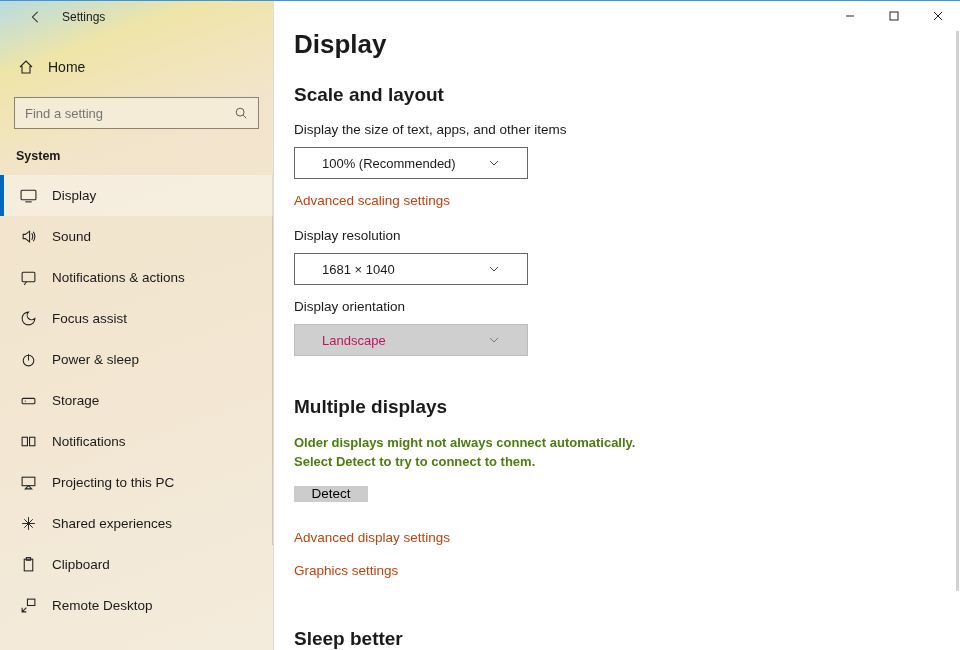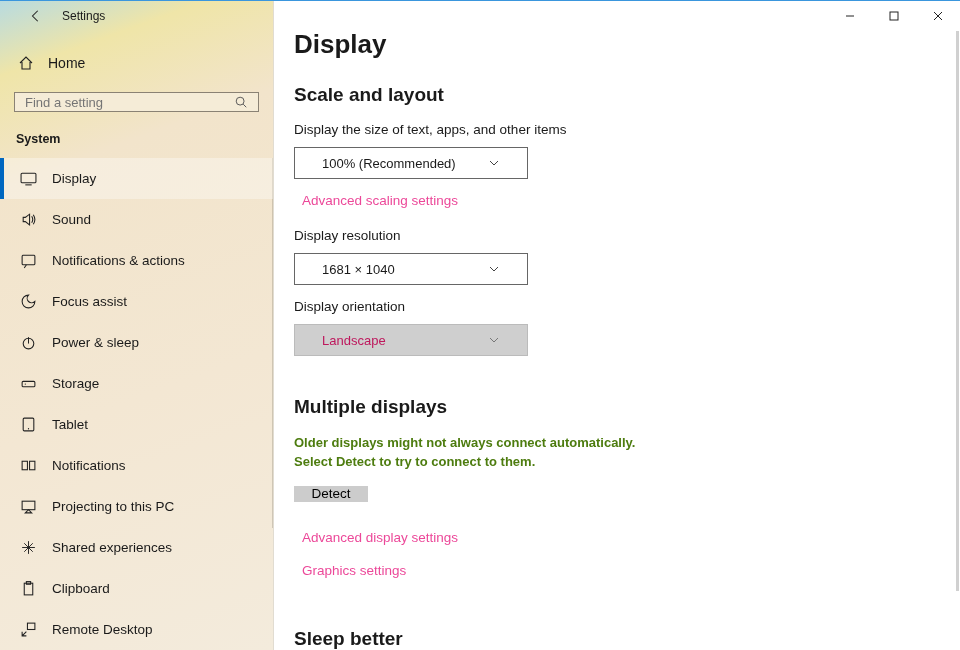--- a/index.html
+++ b/index.html
@@ -22,21 +22,21 @@
   overflow-y: auto;
 }
 .titlebar-left { display: flex; align-items: center; height: 32px; padding-left: 22px; }
 .titlebar-left .back-icon { width: 28px; height: 28px; display:flex; align-items:center; justify-content:center; cursor:pointer; }
 .titlebar-left .app-title { font-size: 12px; margin-left: 12px; }
 .home-row { display:flex; align-items:center; height:40px; padding-left:18px; margin-top:14px; cursor:pointer; }
 .home-row .label { margin-left: 14px; font-size:14px; }
 .search-wrap { padding: 10px 14px 6px 14px; }
 .search-box {
   display:flex; align-items:center; justify-content:space-between;
-  border:1px solid #8a8274; background: #f5ecd7; height: 20px; padding: 0 10px;
+  border:1px solid #8a8274; background: #f5ecd7; height: 32px; padding: 0 10px;
 }
 .search-box input {
   border:none; background:transparent; outline:none; font-size:13px; width: 100%;
   color:#555;
 }
 .search-box .search-icon { flex-shrink:0; margin-left:6px; }
 .section-label { font-weight:600; font-size:12.5px; padding: 14px 16px 8px 16px; }
 .nav { display:flex; flex-direction:column; margin-top:4px; position: relative;}
 .nav-divider { position:absolute; right:0; top:0; height: 370px; width:1px; background: rgba(100,95,80,0.25);}
 .nav-item {
@@ -54,21 +54,21 @@
 .tbtn { width:44px; height:30px; display:flex; align-items:center; justify-content:center; cursor:pointer; }
 .main { padding: 28px 20px 20px 20px; height:100%; overflow-y:auto; }
 .page-title { font-size:26px; font-weight:600; margin-bottom: 24px; }
 .section-title { font-size:19px; font-weight:600; margin-top:10px; margin-bottom:16px; }
 .field-label { font-size:13.5px; margin-bottom:10px; }
 .select {
   width: 234px; height: 32px; border:1px solid #666; background:#fff;
   display:flex; align-items:center; justify-content:space-between; padding:0 27px; cursor:pointer;
 }
 .select.disabled { background:#cfcfcf; border-color:#bbb; color:#be185d; cursor:default; }
-.link { color:#ec4899; font-size:13.5px; cursor:pointer; display:inline-block;margin-left:8px; }
+.link { color:#c2410c; font-size:13.5px; cursor:pointer; display:inline-block; }
 .spacer-s { height:14px; }
 .spacer-m { height:20px; }
 .desc { font-size:13px; color:#4d7c0f; max-width:380px; line-height:1.45;font-weight:bold; }
 .btn { width:74px; height:16px; background:#ccc; border:none; cursor:pointer; font-size:13.5px; display:flex; align-items:center; justify-content:center; }
 .scroll-indicator { position:absolute; right:1px; top:30px; width:3px; height:560px; background:#d0d0d0; }
 svg { display:block; }
 </style>
 </head>
 <body>
 
@@ -158,29 +158,20 @@
             <svg width="17" height="17" viewBox="0 0 16 16">
               <rect x="2" y="6" width="12" height="5" rx="1" stroke="#222" fill="none"></rect>
               <circle cx="5" cy="8.5" r="0.6" fill="#222"></circle>
             </svg>
           </span>
         <span class="label">Storage</span>
       </div>
       <div class="nav-item">
         <span class="icn">
             <svg width="17" height="17" viewBox="0 0 16 16">
-              <rect x="3" y="2" width="10" height="12" rx="1" stroke="#222" fill="none"></rect>
-              <circle cx="8" cy="12" r="0.6" fill="#222"></circle>
-            </svg>
-          </span>
-        <span class="label">Tablet</span>
-      </div>
-      <div class="nav-item">
-        <span class="icn">
-            <svg width="17" height="17" viewBox="0 0 16 16">
               <rect x="2" y="4" width="5" height="8" stroke="#222" fill="none"></rect>
               <rect x="9" y="4" width="5" height="8" stroke="#222" fill="none"></rect>
             </svg>
           </span>
         <span class="label">Notifications</span>
       </div>
       <div class="nav-item">
         <span class="icn">
             <svg width="17" height="17" viewBox="0 0 16 16">
               <rect x="2" y="3" width="12" height="8" stroke="#222" fill="none"></rect>

